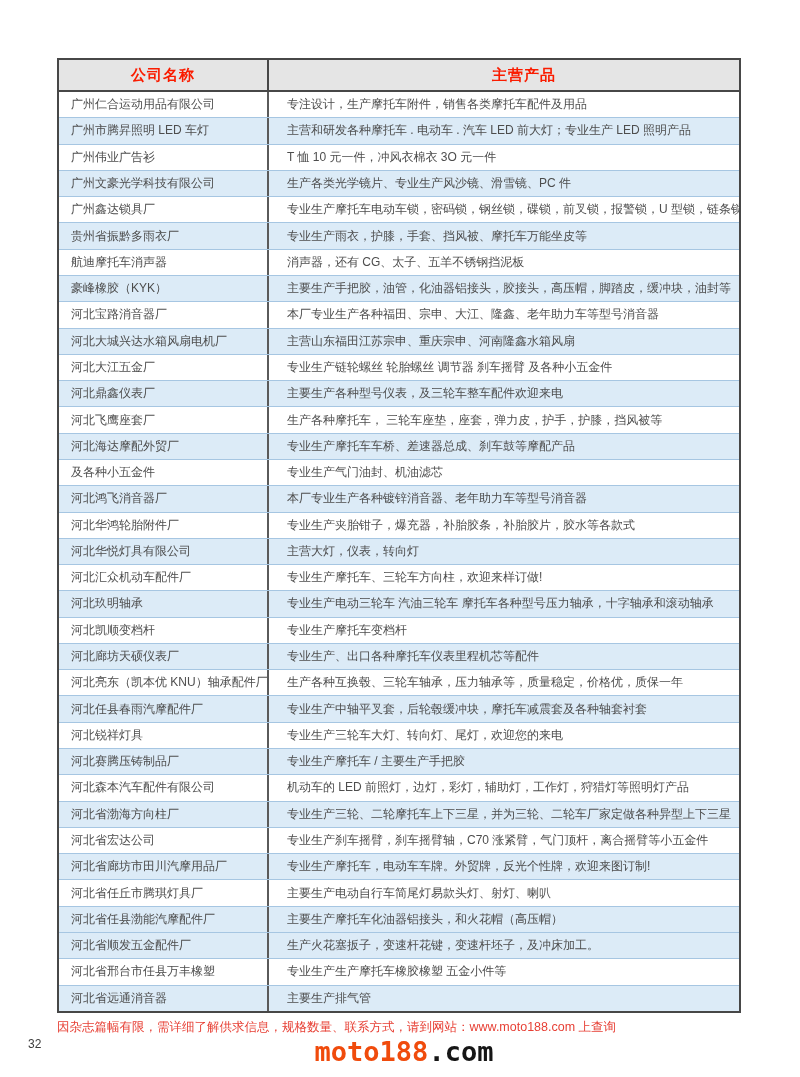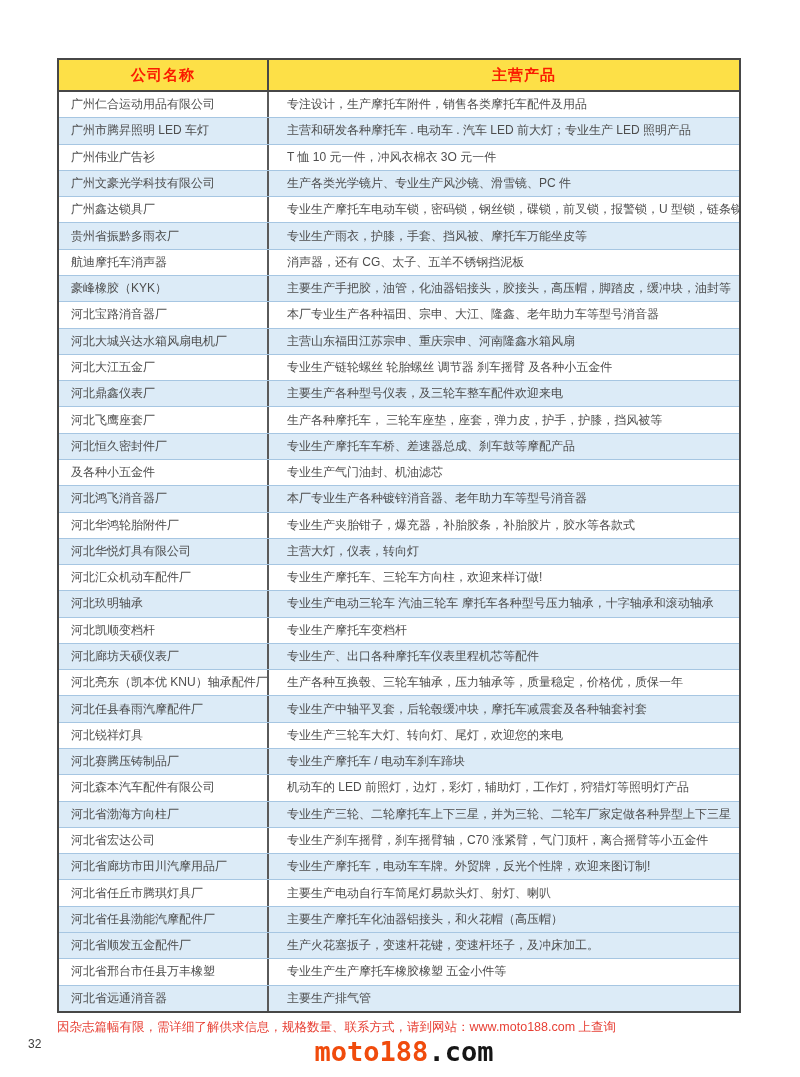--- a/index.html
+++ b/index.html
@@ -20,21 +20,21 @@
     width: 684px; height: 955px;
     box-sizing: border-box;
     border: 2px solid #474747;
     display: flex;
     flex-direction: column;
     background: #ffffff;
   }
   .t-header {
     flex: 0 0 30px;
     display: flex;
-    background: #fde047;
+    background: #e5e5e5;
     border-bottom: 2px solid #474747;
     gap: 40px;
   }
   .th {
     display: flex; align-items: center; justify-content: center;
     color: #fa1c00;
     font-weight: bold;
     font-size: 15px;
     letter-spacing: 1px;
   }
@@ -160,21 +160,21 @@
     <div class="td td-company">河北鼎鑫仪表厂</div>
     <div class="td td-products">主要生产各种型号仪表，及三轮车整车配件欢迎来电</div>
   </div>
 
   <div class="t-row">
     <div class="td td-company">河北飞鹰座套厂</div>
     <div class="td td-products">生产各种摩托车， 三轮车座垫，座套，弹力皮，护手，护膝，挡风被等</div>
   </div>
 
   <div class="t-row alt">
-    <div class="td td-company">河北恒久密封件厂</div>
+    <div class="td td-company">河北海达摩配外贸厂</div>
     <div class="td td-products">专业生产摩托车车桥、差速器总成、刹车鼓等摩配产品</div>
   </div>
 
   <div class="t-row">
     <div class="td td-company">及各种小五金件</div>
     <div class="td td-products">专业生产气门油封、机油滤芯</div>
   </div>
 
   <div class="t-row alt">
     <div class="td td-company">河北鸿飞消音器厂</div>
@@ -221,21 +221,21 @@
     <div class="td td-products">专业生产中轴平叉套，后轮毂缓冲块，摩托车减震套及各种轴套衬套</div>
   </div>
 
   <div class="t-row">
     <div class="td td-company">河北锐祥灯具</div>
     <div class="td td-products">专业生产三轮车大灯、转向灯、尾灯，欢迎您的来电</div>
   </div>
 
   <div class="t-row alt">
     <div class="td td-company">河北赛腾压铸制品厂</div>
-    <div class="td td-products">专业生产摩托车 / 电动车刹车蹄块</div>
+    <div class="td td-products">专业生产摩托车 / 主要生产手把胶</div>
   </div>
 
   <div class="t-row">
     <div class="td td-company">河北森本汽车配件有限公司</div>
     <div class="td td-products">机动车的 LED 前照灯，边灯，彩灯，辅助灯，工作灯，狩猎灯等照明灯产品</div>
   </div>
 
   <div class="t-row alt">
     <div class="td td-company">河北省渤海方向柱厂</div>
     <div class="td td-products">专业生产三轮、二轮摩托车上下三星，并为三轮、二轮车厂家定做各种异型上下三星</div>

